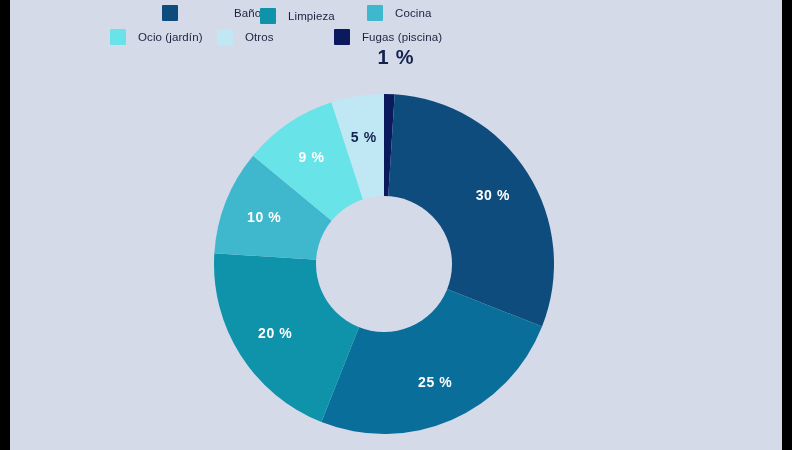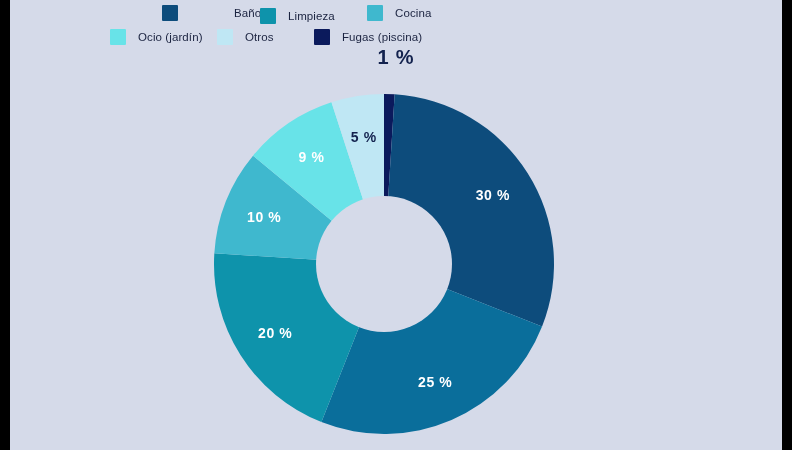--- a/index.html
+++ b/index.html
@@ -119,21 +119,21 @@
           <div class="legend-item" style="width: 107px;">
             <span class="legend-swatch" style="background: rgb(63, 184, 206);"></span>
             <span class="legend-label">Cocina</span>
           </div>
         </div>
         <div class="legend-row" style="padding-left: 100px;">
           <div class="legend-item" style="width: 107px;">
             <span class="legend-swatch" style="background: rgb(104, 227, 232);"></span>
             <span class="legend-label">Ocio (jardín)</span>
           </div>
-          <div class="legend-item" style="width: 97px;">
+          <div class="legend-item" style="width: 117px;">
             <span class="legend-swatch" style="background: rgb(191, 231, 244);"></span>
             <span class="legend-label">Otros</span>
           </div>
           <div class="legend-item" style="width: 107px;">
             <span class="legend-swatch" style="background: rgb(11, 26, 92);"></span>
             <span class="legend-label">Fugas (piscina)</span>
           </div>
         </div>
       </div>
 

